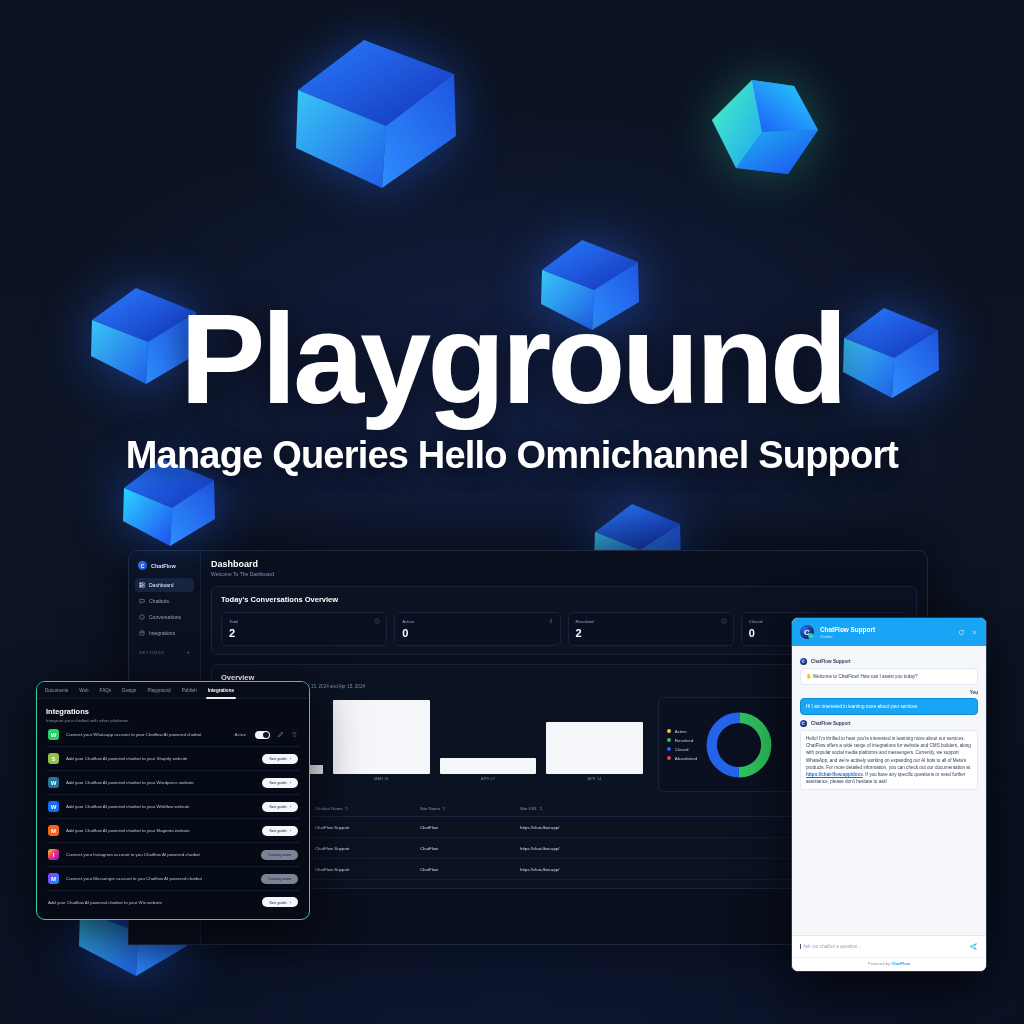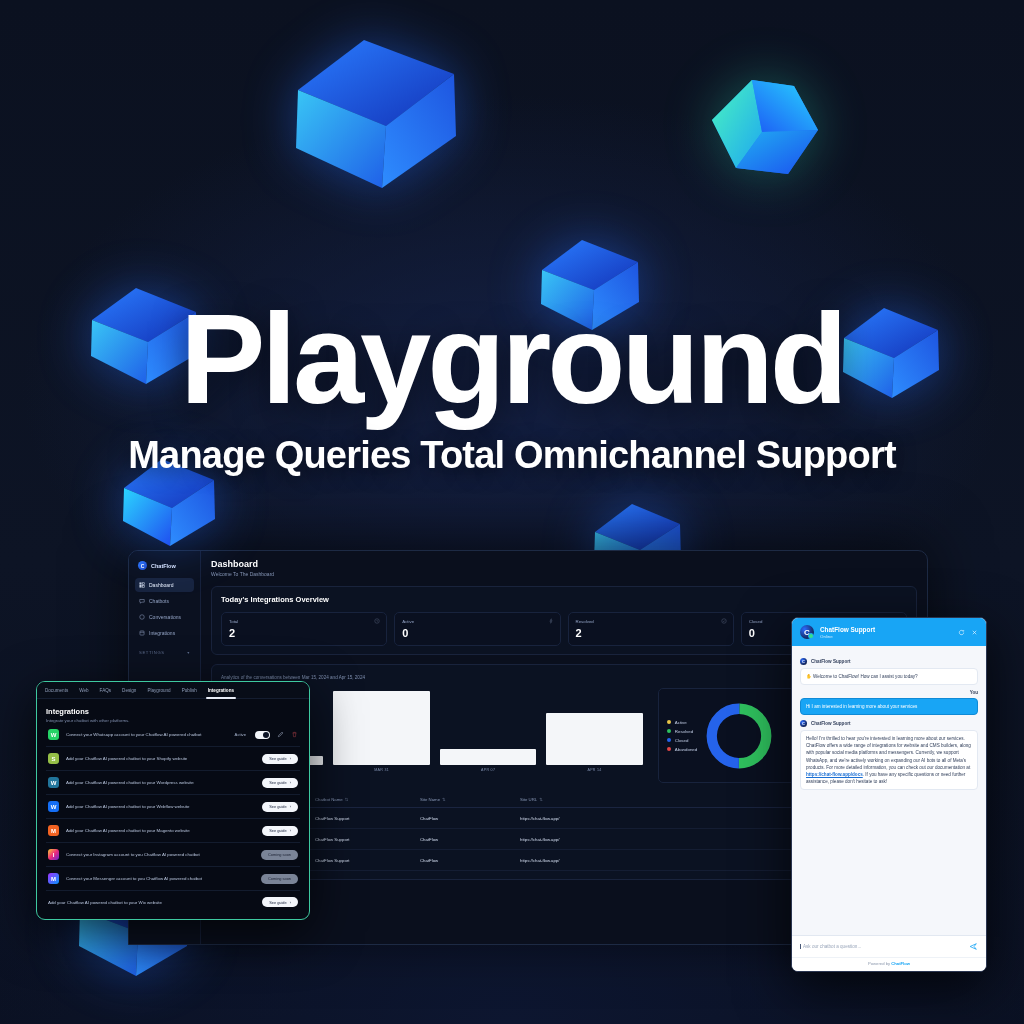--- a/index.html
+++ b/index.html
@@ -344,21 +344,21 @@
   <div class="shape glow" style="left:74px; top:868px; z-index:1;">
     <svg width="120" height="116" viewBox="0 0 120 116">
       <polygon points="6,42 50,9 112,34 64,64" fill="url(#cgB)"></polygon>
       <polygon points="6,42 64,64 62,108 5,78" fill="url(#cgA)"></polygon>
       <polygon points="64,64 112,34 113,78 62,108" fill="url(#cgC)"></polygon>
     </svg>
   </div>
 
   <div class="hero">
     <div class="hero-title">Playground</div>
-    <div class="hero-sub">Manage Queries Total Omnichannel Support</div>
+    <div class="hero-sub">Manage Queries Hello Omnichannel Support</div>
   </div>
 
   <div class="dash">
 
     <div class="dash-side">
       <div class="brand">
         <div class="brand-dot">C</div>
         <div class="brand-name">ChatFlow</div>
       </div>
 
@@ -403,21 +403,21 @@
         <span>SETTINGS</span>
         <span>▾</span>
       </div>
     </div>
 
     <div class="dash-main">
       <div class="dash-h1">Dashboard</div>
       <div class="dash-h2">Welcome To The Dashboard</div>
 
       <div class="panel">
-        <div class="panel-title">Today's Integrations Overview</div>
+        <div class="panel-title">Today's Conversations Overview</div>
         <div class="stat-row">
 
           <div class="stat">
             <div class="stat-label">Total</div>
             <div class="stat-value">2</div>
             <span class="stat-ico">
                 <svg viewBox="0 0 16 16" fill="none" stroke="#8fa0c0" stroke-width="1.4">
                   <circle cx="8" cy="8" r="6"></circle>
                   <path d="M8 5v3l2 1"></path>
                 </svg>
@@ -453,20 +453,21 @@
                   <rect x="4" y="7" width="8" height="6" rx="1"></rect>
                   <path d="M6 7V5.5a2 2 0 0 1 4 0V7"></path>
                 </svg>
               </span>
           </div>
 
         </div>
       </div>
 
       <div class="panel">
+        <div class="panel-title">Overview</div>
         <div class="panel-sub">Analytics of the conversations between Mar 15, 2024 and Apr 15, 2024</div>
 
         <div class="ov-body">
           <div class="chart-box">
             <div class="bars">
               <div class="bar-wrap">
                 <div class="bar" style="height:11%"></div>
                 <div class="bar-lbl">MAR 24</div>
               </div>
               <div class="bar-wrap">

